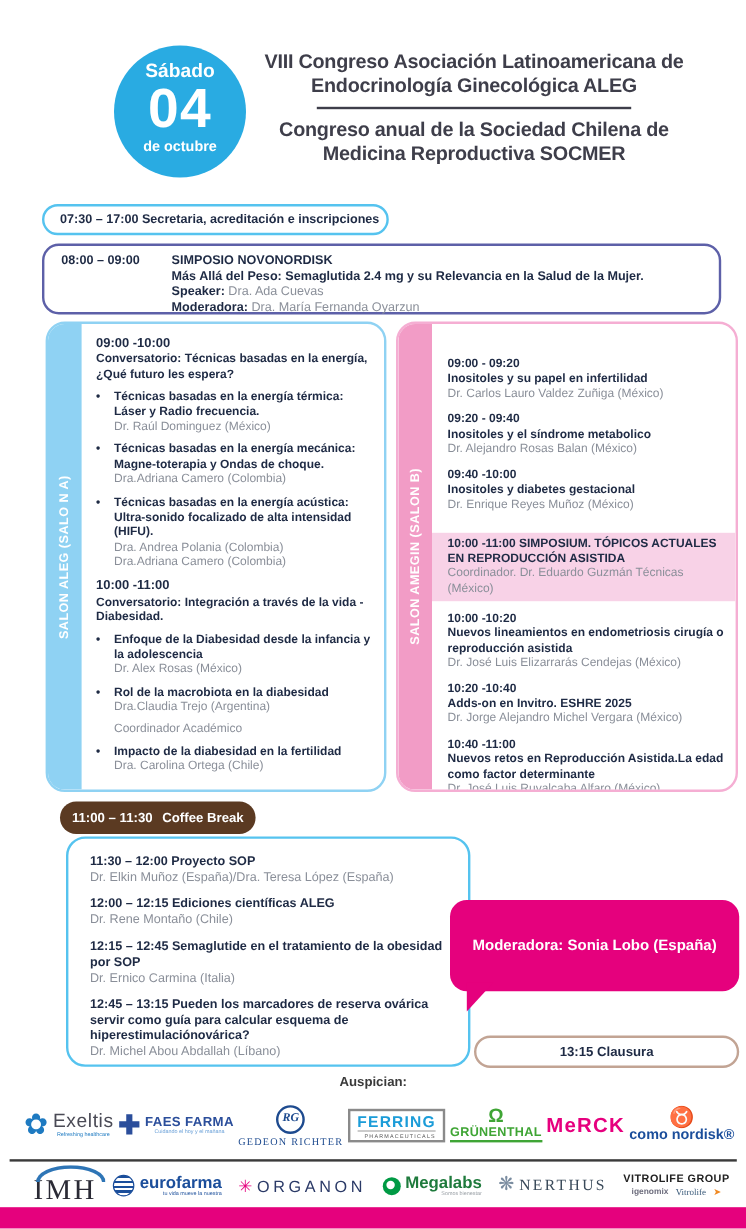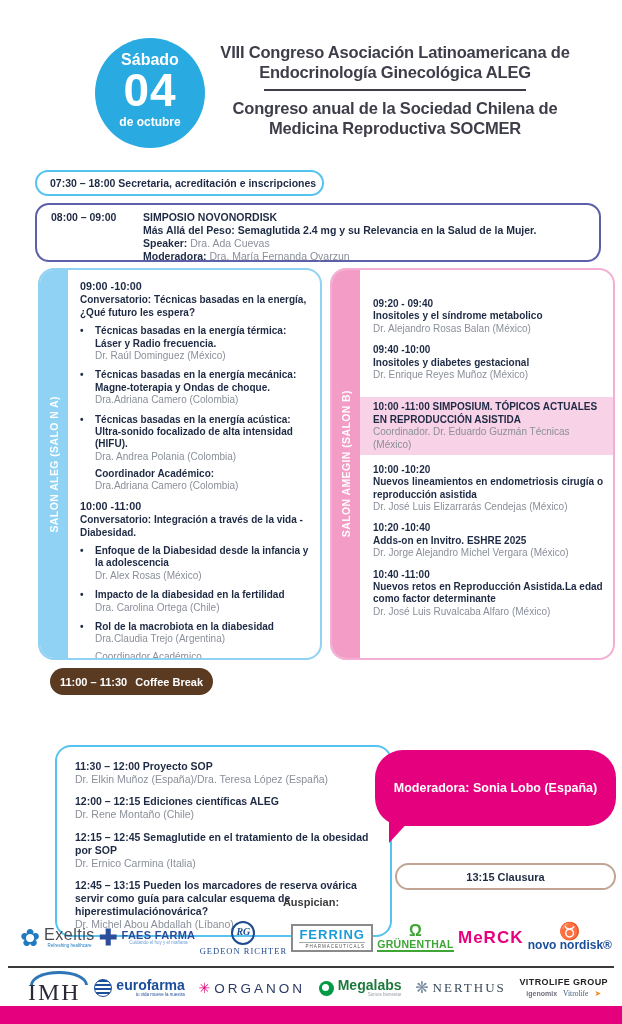--- a/index.html
+++ b/index.html
@@ -53,26 +53,26 @@
 
   .sb-item { margin-bottom:9px; }
   .sb-hl { background:#F8D2E7; margin:16px -7px 9px -13px; padding:4px 7px 4px 13px; }
 
   
   .coffee { position:absolute; left:50px; top:668px; width:163px; height:27px; background:#5B3A22;
             border-radius:13.5px; color:#fff; font-weight:bold; font-size:11px;
             display:flex; align-items:center; justify-content:center; gap:8px; }
   .late-box { position:absolute; left:55px; top:697px; width:337px; height:192px;
               border:2px solid #55C3EF; border-radius:16px; background:#fff;
-              padding:13px 10px 0 18px; font-size:10.5px; line-height:1.25; color:#1E2A44;margin-top:48px; }
+              padding:13px 10px 0 18px; font-size:10.5px; line-height:1.25; color:#1E2A44; }
   .late-item { margin-bottom:9px; }
 
   
   .bubble { position:absolute; left:375px; top:750px; width:241px; height:76px; background:#E5017D;
-            border-radius:28px; color:#fff; display:flex; align-items:center; justify-content:center;
+            border-radius:14px; color:#fff; display:flex; align-items:center; justify-content:center;
             font-weight:bold; font-size:12.5px; text-align:center; padding:0 16px; }
   .bubble-tail { position:absolute; left:14px; bottom:-17px; width:0; height:0;
                  border-top:24px solid #E5017D; border-right:22px solid transparent; }
   .clausura { position:absolute; left:395px; top:863px; width:221px; height:27px;
               border:2px solid #C2A494; border-radius:13.5px; display:flex; align-items:center;
               justify-content:center; font-size:11px; font-weight:bold; color:#1E2A44; background:#fff; }
 
   
   .auspician { position:absolute; left:0; right:0; top:896px; text-align:center; font-size:11px;
                font-weight:bold; color:#3A3A3A; }
@@ -133,21 +133,21 @@
     <span class="badge-num">04</span>
     <span class="badge-month">de octubre</span>
   </div>
   <div class="titles">
     <div class="title-line">VIII Congreso Asociación Latinoamericana de Endocrinología Ginecológica ALEG</div>
     <div class="title-divider"></div>
     <div class="title-line">Congreso anual de la Sociedad Chilena de Medicina Reproductiva SOCMER</div>
   </div>
 
   <div class="secretaria">
-    <span>07:30 – 18:00 Secretaria, acreditación e inscripciones</span>
+    <span>07:30 – 17:00 Secretaria, acreditación e inscripciones</span>
   </div>
 
   <div class="novo-box">
     <div class="novo-row1">
       <span class="novo-time">08:00 – 09:00</span>
       <span class="bold">SIMPOSIO NOVONORDISK</span>
     </div>
     <div class="novo-indent">
       <span class="bold block">Más Allá del Peso: Semaglutida 2.4 mg y su Relevancia en la Salud de la Mujer.</span>
       <span class="block"><span class="bold">Speaker:</span><span class="gray"> Dra. Ada Cuevas</span></span>
@@ -176,59 +176,63 @@
         <span class="btxt">
           <span class="bold block">Técnicas basadas en la energía mecánica: Magne-toterapia y Ondas de choque.</span>
           <span class="gray block">Dra.Adriana Camero (Colombia)</span>
         </span>
       </div>
       <div class="bullet">
         <span class="dot"></span>
         <span class="btxt">
           <span class="bold block">Técnicas basadas en la energía acústica: Ultra-sonido focalizado de alta intensidad (HIFU).</span>
           <span class="gray block">Dra. Andrea Polania (Colombia)</span>
-          <span class="bold block coord-gap">Coordinador Académico:</span>
           <span class="gray block">Dra.Adriana Camero (Colombia)</span>
         </span>
       </div>
 
       <span class="sess-time">10:00 -11:00</span>
       <span class="sess-title">Conversatorio: Integración a través de la vida - Diabesidad.</span>
 
       <div class="bullet">
         <span class="dot"></span>
         <span class="btxt">
           <span class="bold block">Enfoque de la Diabesidad desde la infancia y la adolescencia</span>
           <span class="gray block">Dr. Alex Rosas (México)</span>
-        </span>
-      </div>
-      <div class="bullet">
-        <span class="dot"></span>
-        <span class="btxt">
-          <span class="bold block">Impacto de la diabesidad en la fertilidad</span>
-          <span class="gray block">Dra. Carolina Ortega (Chile)</span>
         </span>
       </div>
       <div class="bullet">
         <span class="dot"></span>
         <span class="btxt">
           <span class="bold block">Rol de la macrobiota en la diabesidad</span>
           <span class="gray block">Dra.Claudia Trejo (Argentina)</span>
           <span class="gray block coord-gap">Coordinador Académico</span>
 
         </span>
       </div>
+      <div class="bullet">
+        <span class="dot"></span>
+        <span class="btxt">
+          <span class="bold block">Impacto de la diabesidad en la fertilidad</span>
+          <span class="gray block">Dra. Carolina Ortega (Chile)</span>
+        </span>
+      </div>
     </div>
   </div>
 
   <div class="salon-card salon-b">
     <div class="strip strip-b">
       <span class="vlabel">SALON AMEGIN (SALON B)</span>
     </div>
     <div class="salon-content">
+      <div class="sb-item">
+        <span class="bold block">09:00 - 09:20</span>
+        <span class="bold block">Inositoles y su papel en infertilidad</span>
+        <span class="gray block">Dr. Carlos Lauro Valdez Zuñiga (México)</span>
+      </div>
       <div class="sb-item">
         <span class="bold block">09:20 - 09:40</span>
         <span class="bold block">Inositoles y el síndrome metabolico</span>
         <span class="gray block">Dr. Alejandro Rosas Balan (México)</span>
       </div>
       <div class="sb-item">
         <span class="bold block">09:40 -10:00</span>
         <span class="bold block">Inositoles y diabetes gestacional</span>
         <span class="gray block">Dr. Enrique Reyes Muñoz (México)</span>
       </div>
@@ -314,21 +318,21 @@
     </div>
     <div class="logo-col">
       <span class="grun-omega">Ω</span>
       <span class="grun-name">GRÜNENTHAL</span>
     </div>
     <div class="logo">
       <span class="merck-name">MeRCK</span>
     </div>
     <div class="logo-col">
       <span class="novo-bull">♉</span>
-      <span class="novo-name"><span>novo nordisk</span><span>®</span></span>
+      <span class="novo-name"><span>como nordisk</span><span>®</span></span>
     </div>
   </div>
 
   <div class="sponsor-divider"></div>
 
   <div class="sponsor-row2">
     <div class="imh-wrap">
       <div class="imh-arc"></div>
       <span class="imh-name">IMH</span>
     </div>

